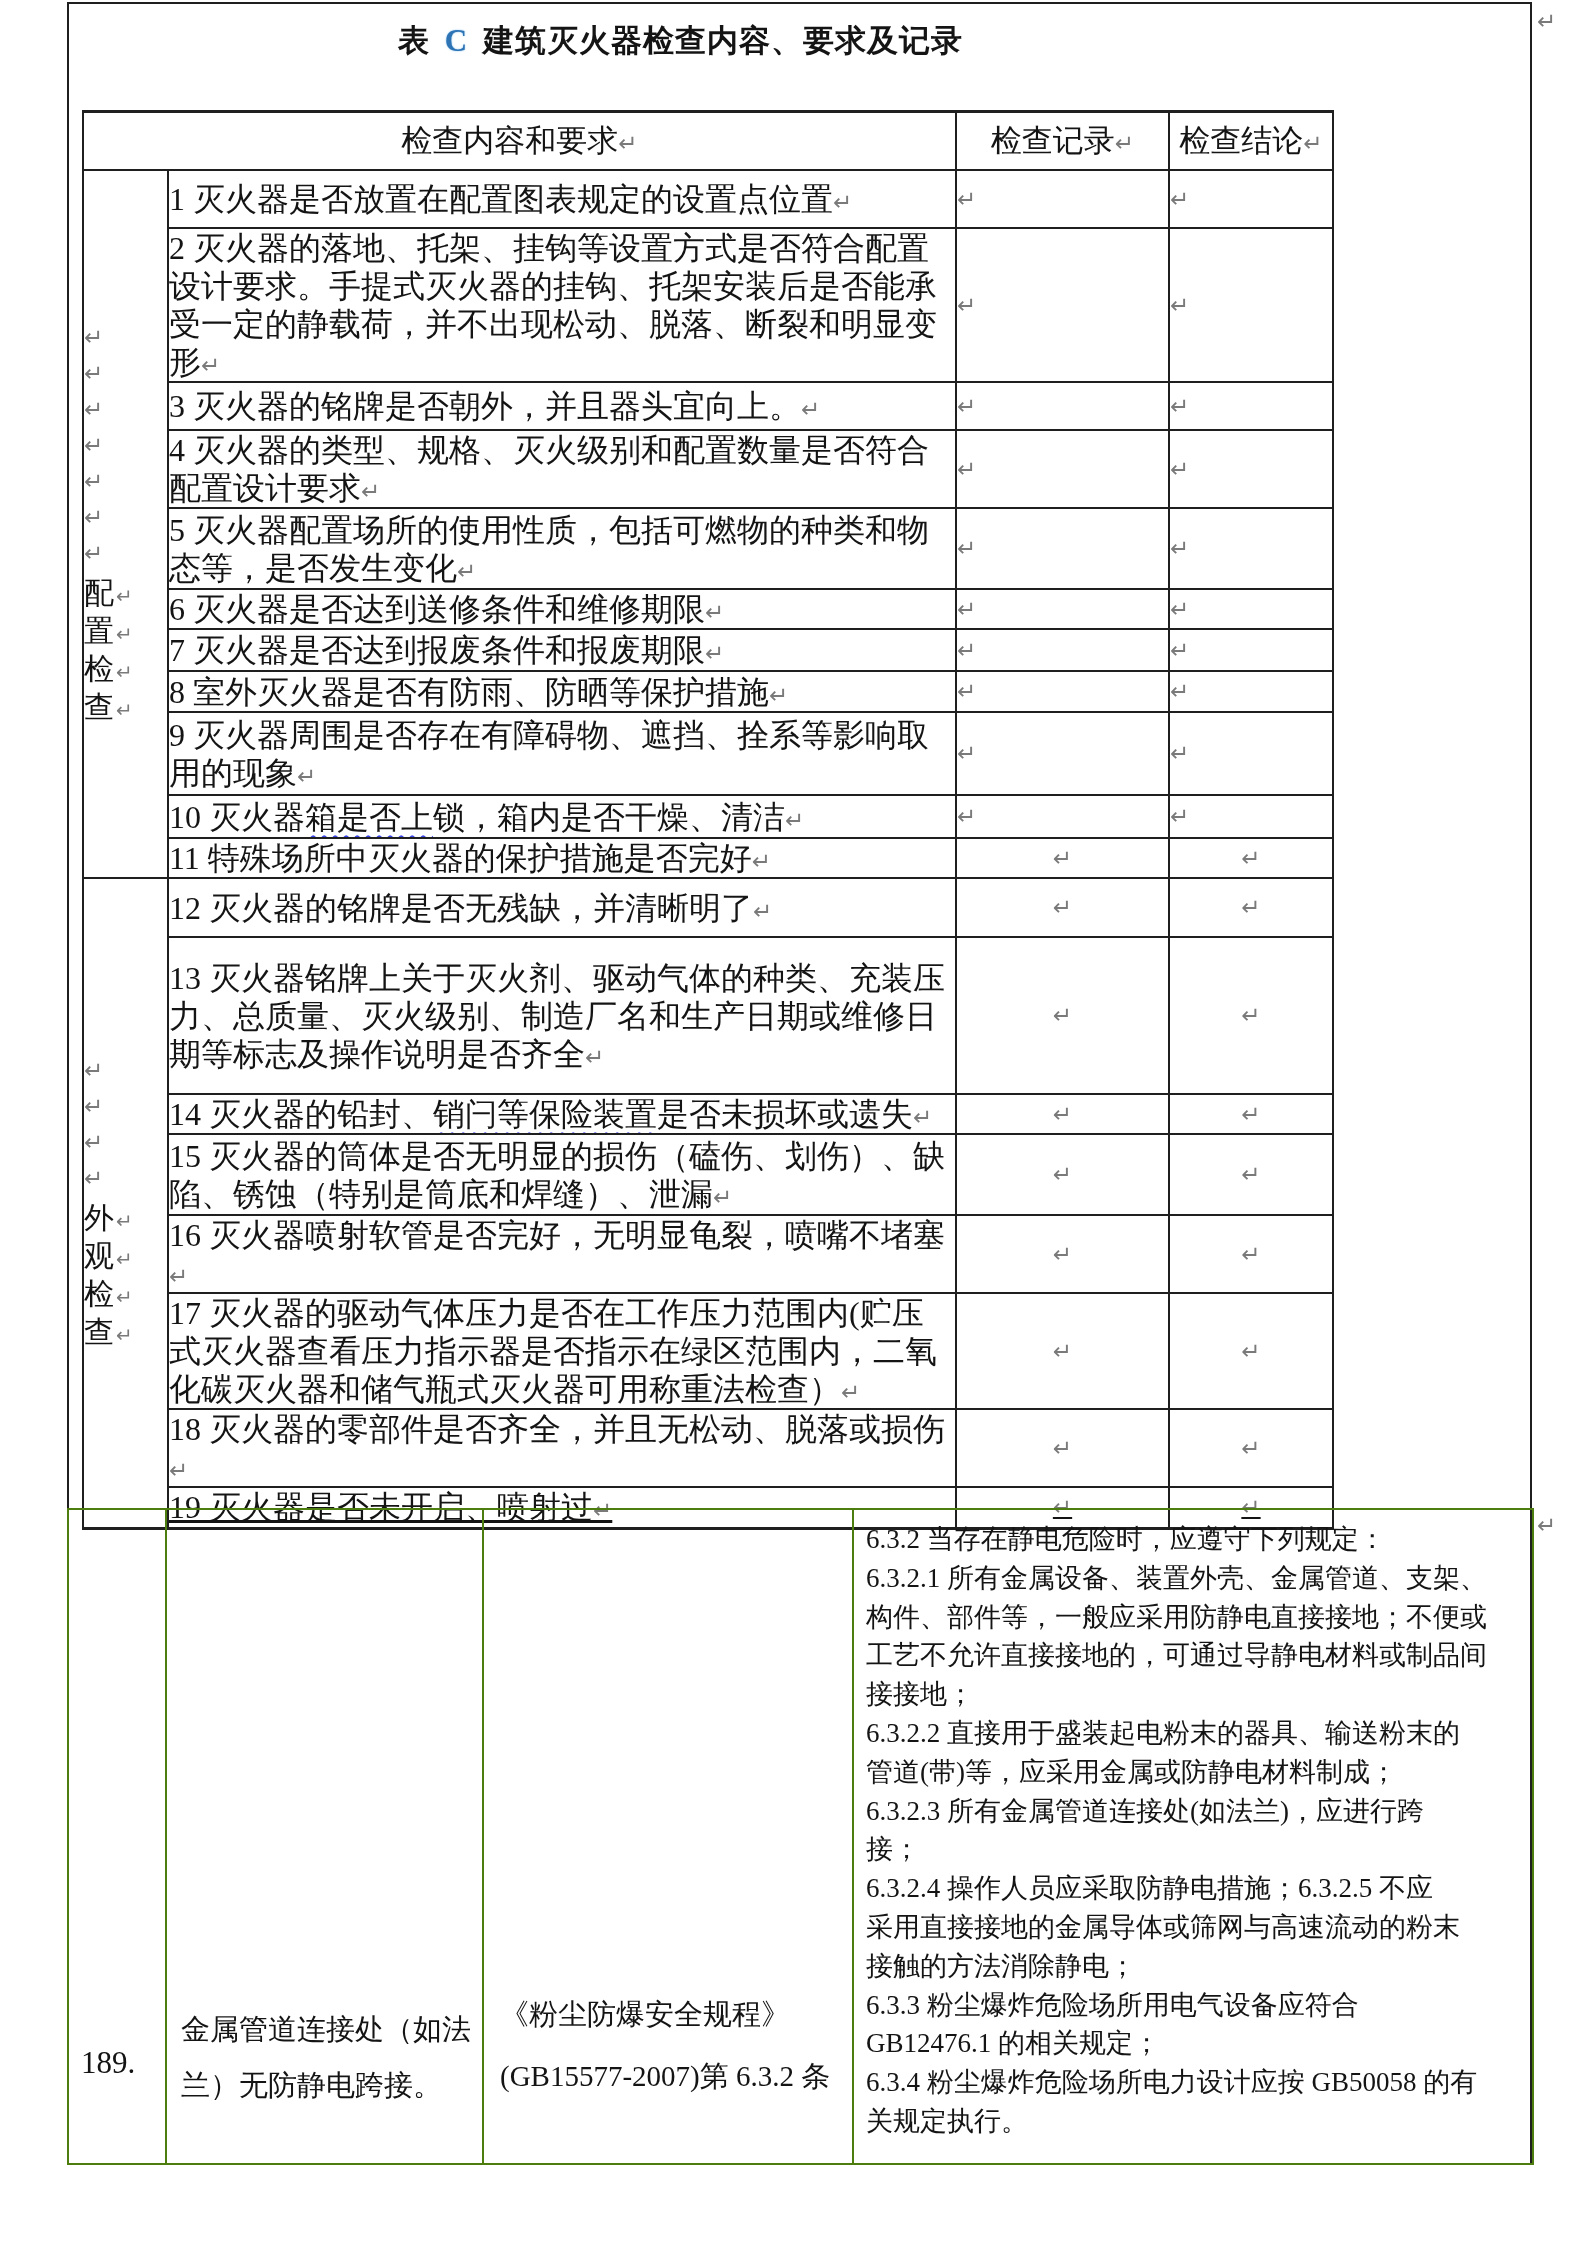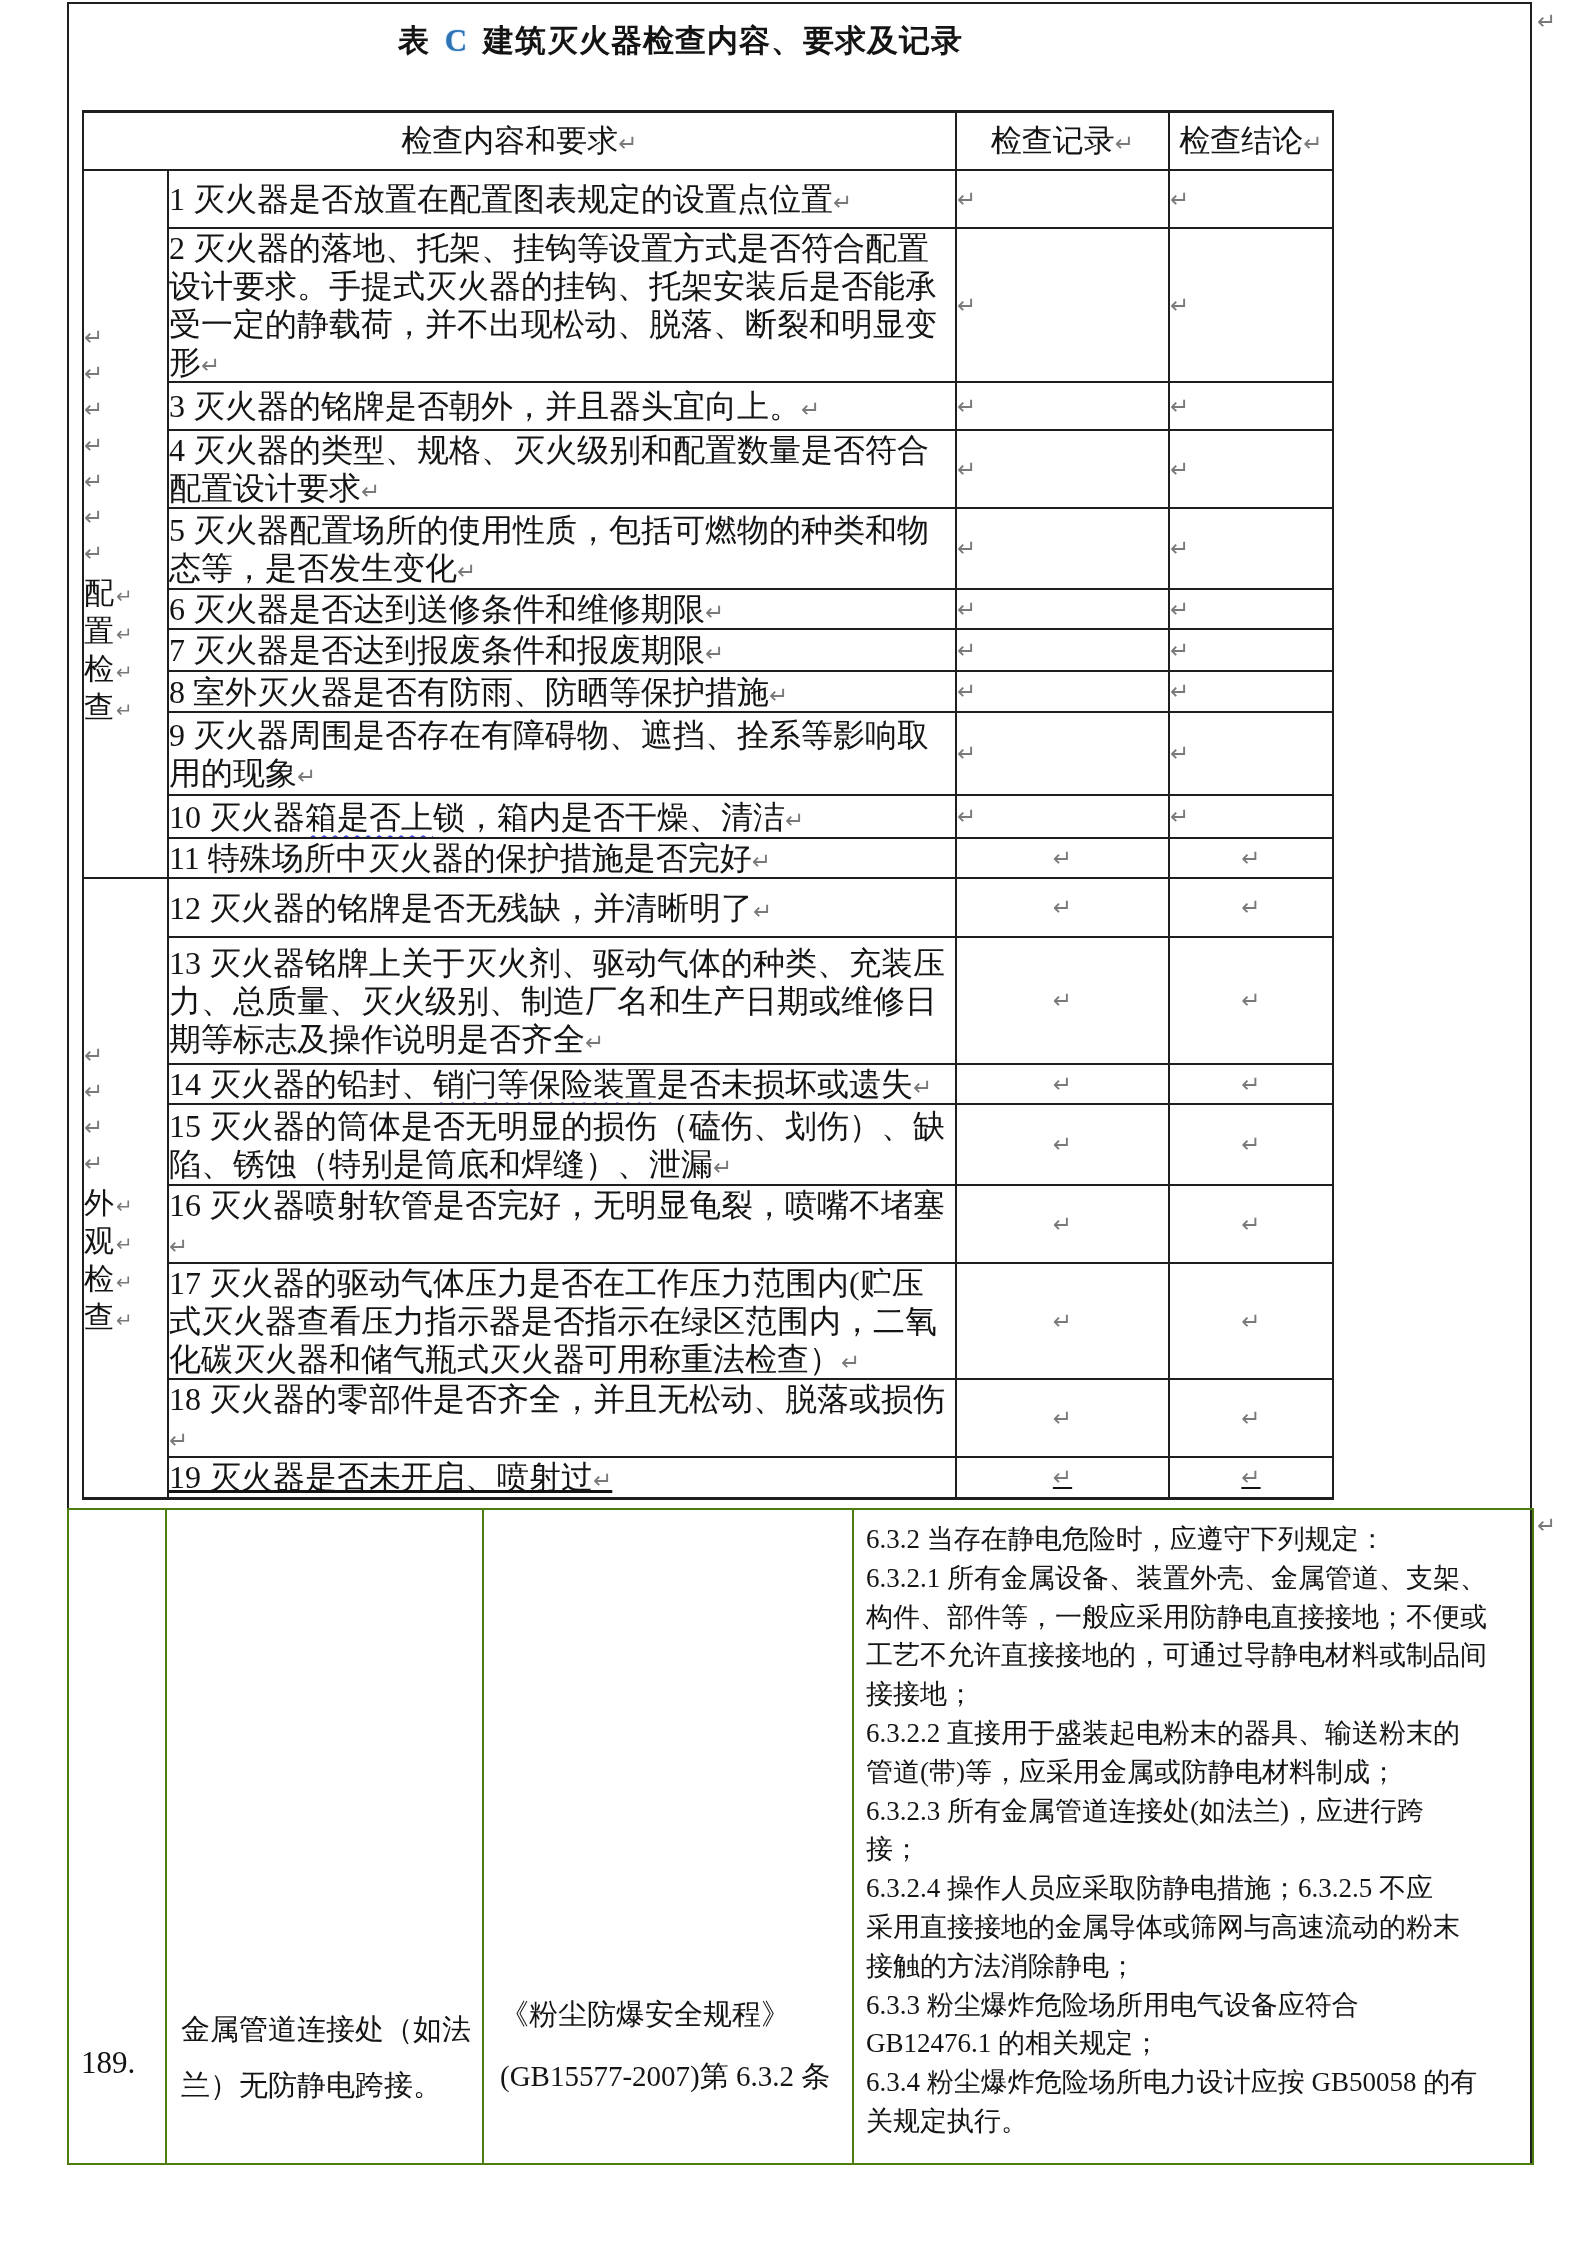--- a/index.html
+++ b/index.html
@@ -149,21 +149,21 @@
           <div class="cat-pil"><span class="pilcrow">↵</span></div>
           <div class="cat-char"><span>外</span><span class="pilcrow">↵</span></div>
           <div class="cat-char"><span>观</span><span class="pilcrow">↵</span></div>
           <div class="cat-char"><span>检</span><span class="pilcrow">↵</span></div>
           <div class="cat-char"><span>查</span><span class="pilcrow">↵</span></div>
         </td>
         <td class="content"><span>12 灭火器的铭牌是否无残缺，并清晰明了</span><span class="pilcrow">↵</span></td>
         <td class="rec center"><span class="pilcrow">↵</span></td>
         <td class="con center"><span class="pilcrow">↵</span></td>
       </tr>
-      <tr style="height: 127px; padding-left: 25px;">
+      <tr style="height: 157px; padding-left: 25px;">
         <td class="content"><span>13 灭火器铭牌上关于灭火剂、驱动气体的种类、充装压
 力、总质量、灭火级别、制造厂名和生产日期或维修日
 期等标志及操作说明是否齐全</span><span class="pilcrow">↵</span></td>
         <td class="rec center"><span class="pilcrow">↵</span></td>
         <td class="con center"><span class="pilcrow">↵</span></td>
       </tr>
       <tr style="height: 38px;">
         <td class="content"><span>14 灭火器的铅封、</span><span class="squiggle">销闩等保险装置</span><span>是否未损坏或遗失</span><span class="pilcrow">↵</span></td>
         <td class="rec center"><span class="pilcrow">↵</span></td>
         <td class="con center"><span class="pilcrow">↵</span></td>

